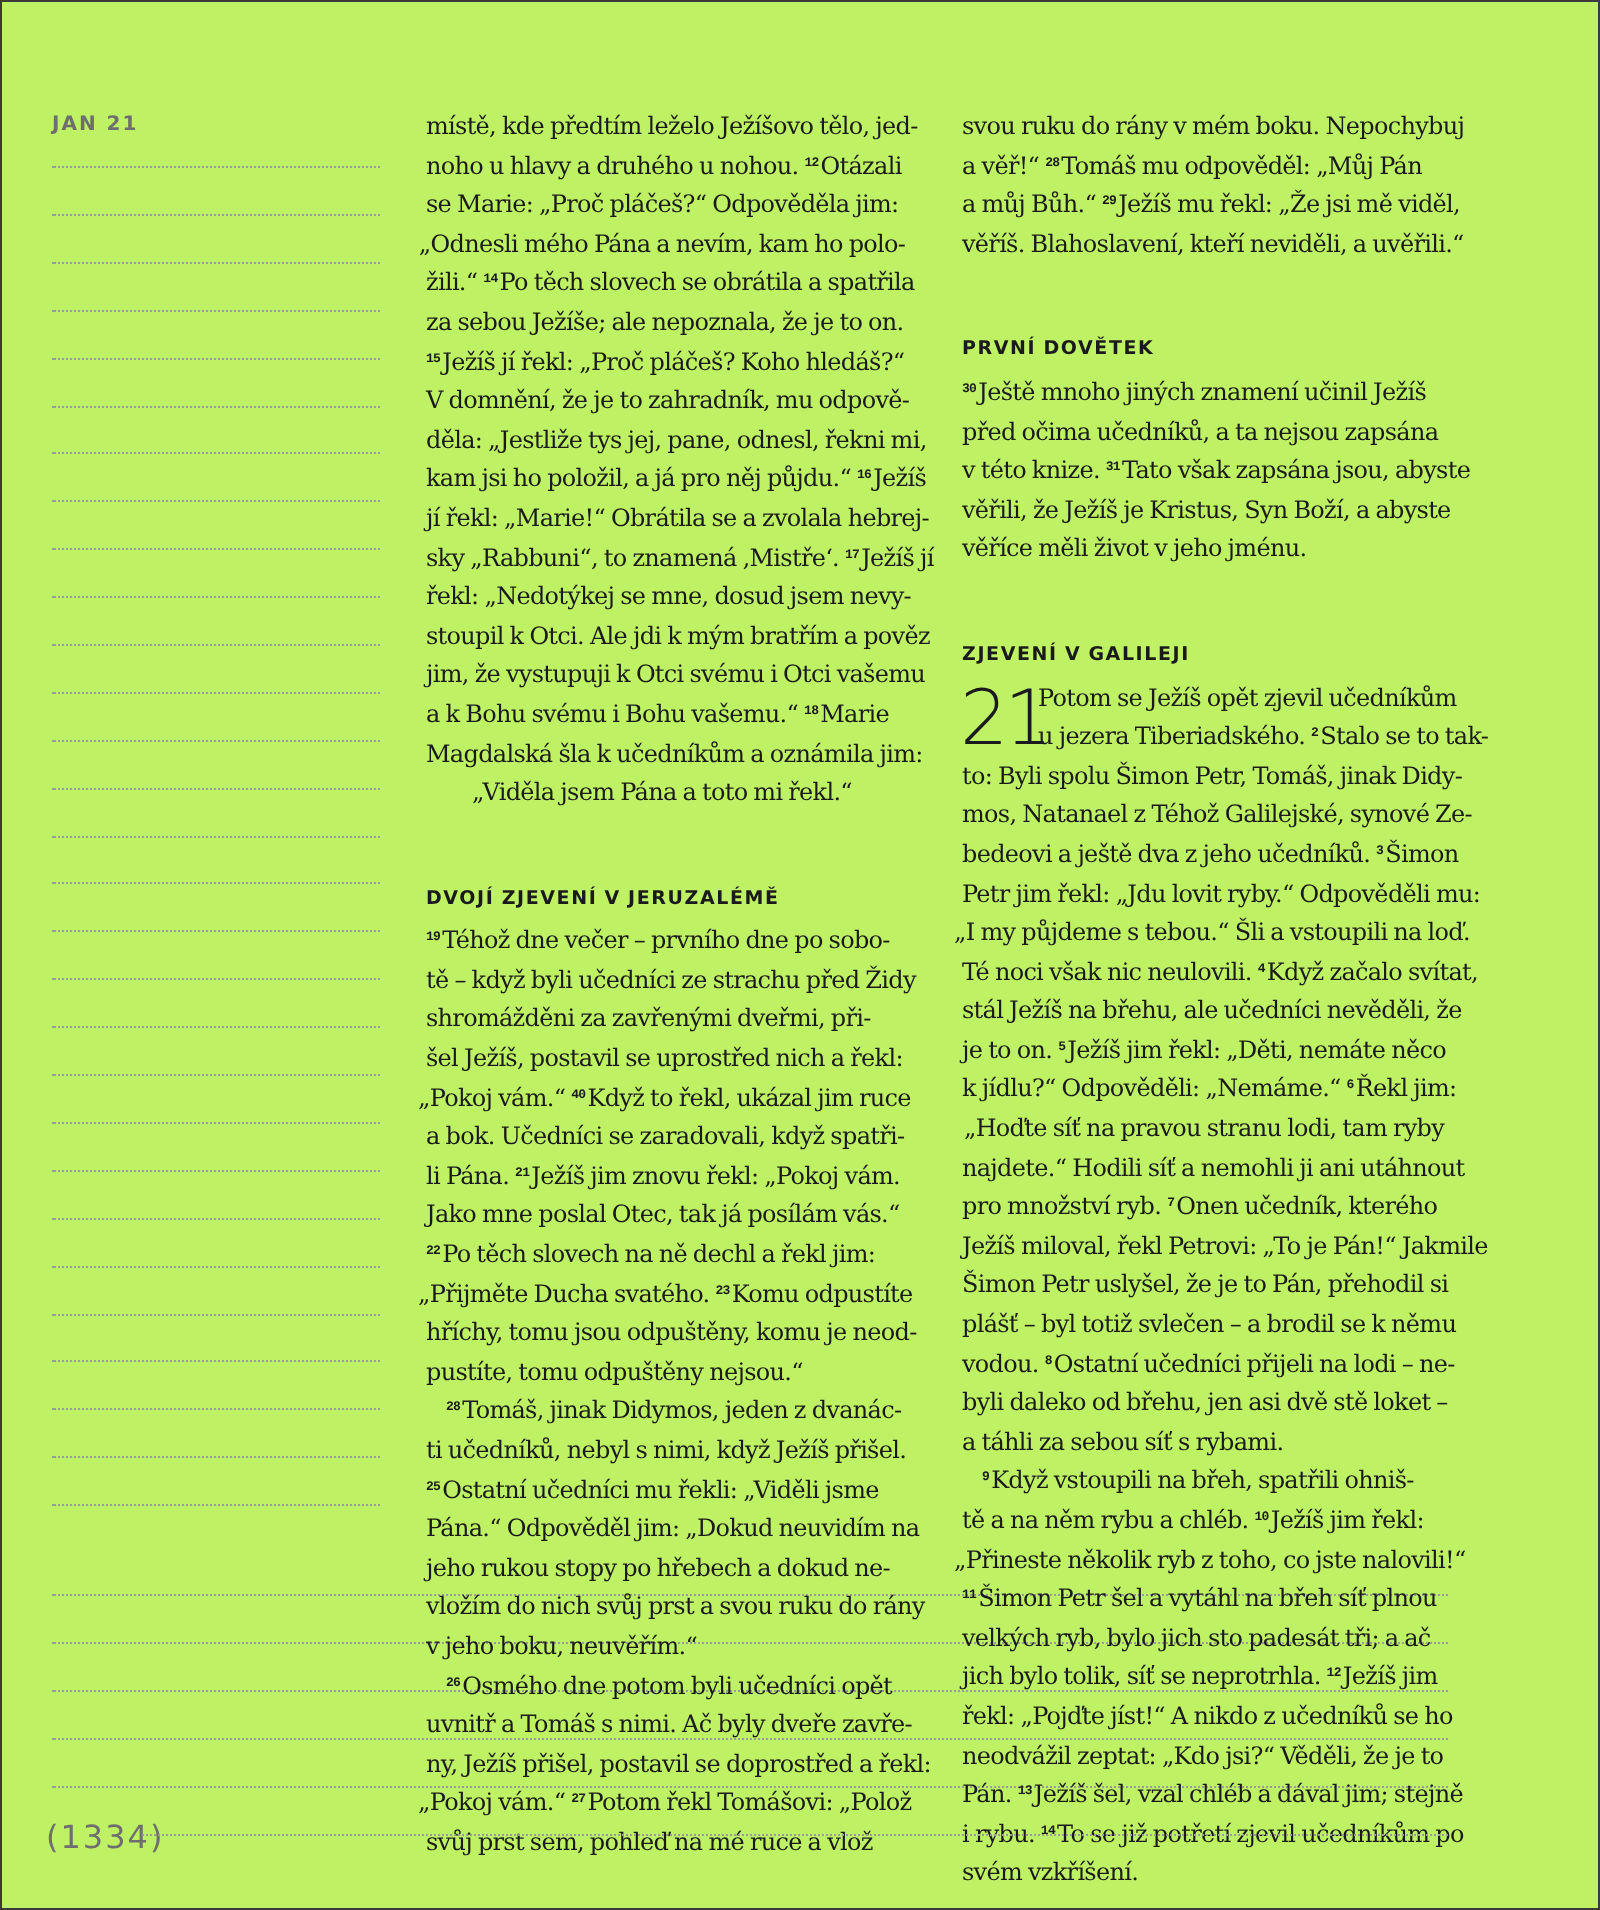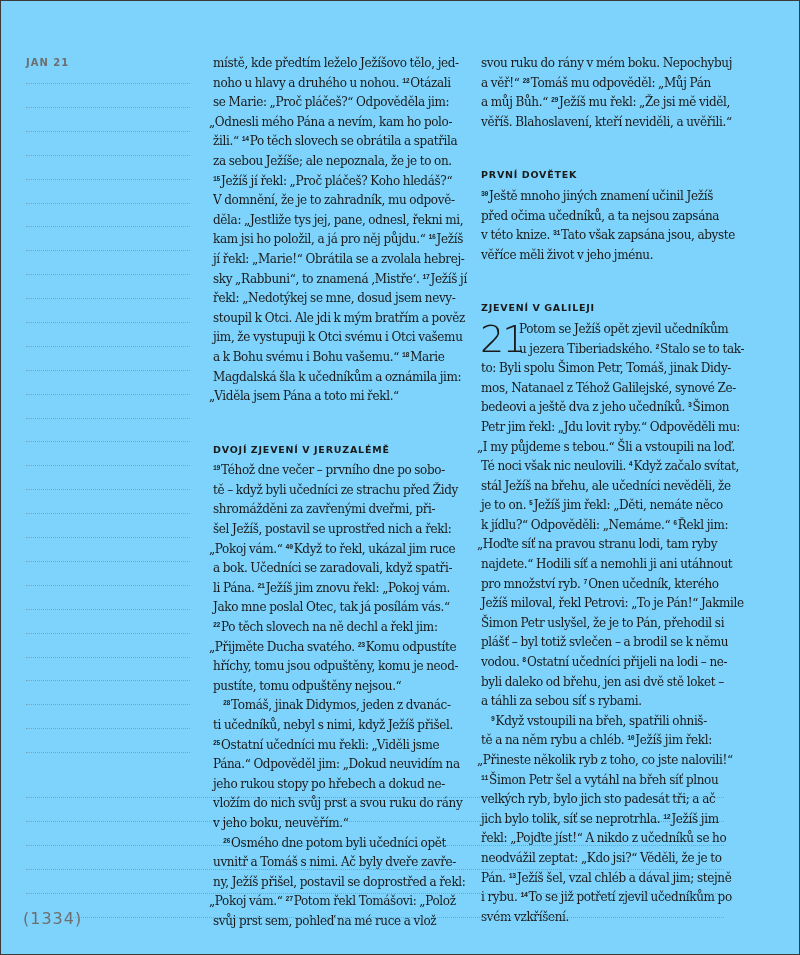--- a/index.html
+++ b/index.html
@@ -1,20 +1,20 @@
 <!DOCTYPE html>
 <html><head>
 <meta charset="utf-8">
 <style>
   html, body { margin: 0; padding: 0; background: #ffffff; }
   body { width: 800px; height: 955px; position: relative; overflow: hidden; }
   .page {
     position: absolute; left: 0; top: 0; width: 798px; height: 953px;
     border: 1px solid #3a3a3a; border-right-width: 2px; border-bottom-width: 2px;
-    background: #7dd3fc;
+    background: #bef264;
   }
   .date-label {
     position: absolute; left: 25px; top: 56px;
     font-family: "DejaVu Sans", sans-serif; font-size: 10px; font-weight: bold;
     color: #6e6e6e; letter-spacing: 1px;
   }
   .note-line {
     position: absolute; left: 25px; width: 164px; height: 0;
     border-top: 1px dotted #9a9a9a;
   }
@@ -30,21 +30,21 @@
   }
   .column {
     position: absolute; top: 53px;
     font-family: "DejaVu Serif", serif; font-size: 12px; line-height: 19.6px;
     color: #1a1a1a; letter-spacing: -0.35px; word-spacing: -0.5px;
   }
   .col1 { left: 212px; width: 240px; }
   .col2 { left: 480px; width: 246px; }
   .line { display: block; white-space: nowrap; }
   .indent { padding-left: 10px; }
-  .outdent { margin-left: -4px; }
+  .outdent { margin-left: -4px; text-align: center; }
   .heading {
     display: block; white-space: nowrap;
     font-family: "DejaVu Sans", sans-serif; font-size: 9.5px; font-weight: bold;
     letter-spacing: 0.8px; color: #1a1a1a; margin-top: 33px; margin-bottom: 2px;
   }
   sup.vn {
     font-family: Liberation Mono, monospace; font-weight: bold; font-size: 6.5px;
     vertical-align: 4px; line-height: 0; margin-right: 1px;
   }
   .chapter-block { position: relative; }
@@ -152,20 +152,21 @@
         <span class="line">svou ruku do rány v mém boku. Nepochybuj</span>
         <span class="line">a věř!“ <sup class="vn">28</sup>Tomáš mu odpověděl: „Můj Pán</span>
         <span class="line">a můj Bůh.“ <sup class="vn">29</sup>Ježíš mu řekl: „Že jsi mě viděl,</span>
         <span class="line">věříš. Blahoslavení, kteří neviděli, a uvěřili.“</span>
       </div>
     <div class="heading">PRVNÍ DOVĚTEK</div>
     <div id="c2-mid">
         <span class="line"><sup class="vn">30</sup>Ještě mnoho jiných znamení učinil Ježíš</span>
         <span class="line">před očima učedníků, a ta nejsou zapsána</span>
         <span class="line">v této knize. <sup class="vn">31</sup>Tato však zapsána jsou, abyste</span>
+        <span class="line">věřili, že Ježíš je Kristus, Syn Boží, a abyste</span>
         <span class="line">věříce měli život v jeho jménu.</span>
       </div>
     <div class="heading">ZJEVENÍ V GALILEJI</div>
     <div class="chapter-block">
       <span class="chapter-num">21</span>
       <div id="c2-chap">
           <span class="line after-num">Potom se Ježíš opět zjevil učedníkům</span>
           <span class="line after-num">u jezera Tiberiadského. <sup class="vn">2</sup>Stalo se to tak-</span>
         </div>
     </div>

